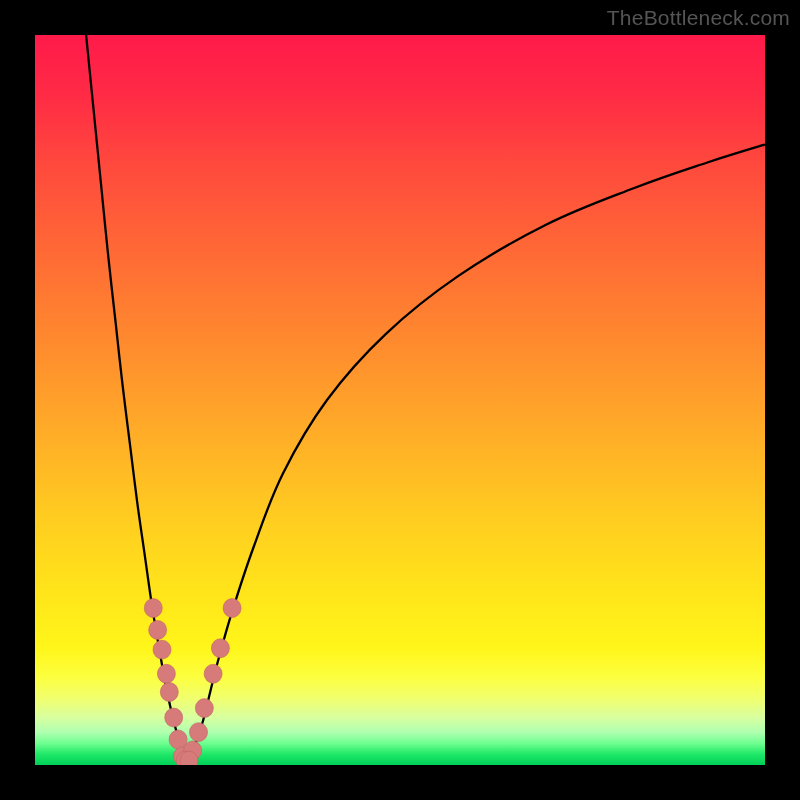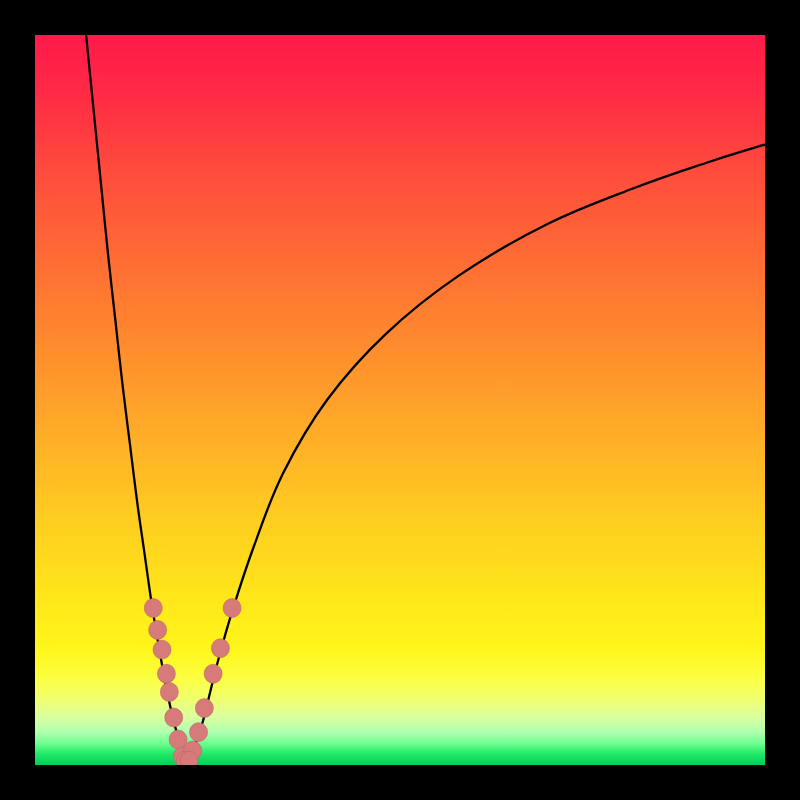--- a/index.html
+++ b/index.html
@@ -94,13 +94,14 @@
           <ellipse cx="163.51999999999998" cy="697.15" rx="9" ry="9.450000000000001" fill="#d77a7a" stroke="#c06565" stroke-width="0.6"></ellipse>
           <ellipse cx="169.35999999999999" cy="673.06" rx="9" ry="9.450000000000001" fill="#d77a7a" stroke="#c06565" stroke-width="0.6"></ellipse>
           <ellipse cx="178.12" cy="638.75" rx="9" ry="9.450000000000001" fill="#d77a7a" stroke="#c06565" stroke-width="0.6"></ellipse>
           <ellipse cx="185.42000000000002" cy="613.2" rx="9" ry="9.450000000000001" fill="#d77a7a" stroke="#c06565" stroke-width="0.6"></ellipse>
           <ellipse cx="197.10000000000002" cy="573.05" rx="9" ry="9.450000000000001" fill="#d77a7a" stroke="#c06565" stroke-width="0.6"></ellipse>
           <ellipse cx="150.38000000000002" cy="725.62" rx="9" ry="9.450000000000001" fill="#d77a7a" stroke="#c06565" stroke-width="0.6"></ellipse>
           <ellipse cx="154.03" cy="725.62" rx="9" ry="9.450000000000001" fill="#d77a7a" stroke="#c06565" stroke-width="0.6"></ellipse>
         </g>
     </svg>
   </div>
+  <div class="watermark">TheBottleneck.com</div>
 </div>
 
 </body></html>

